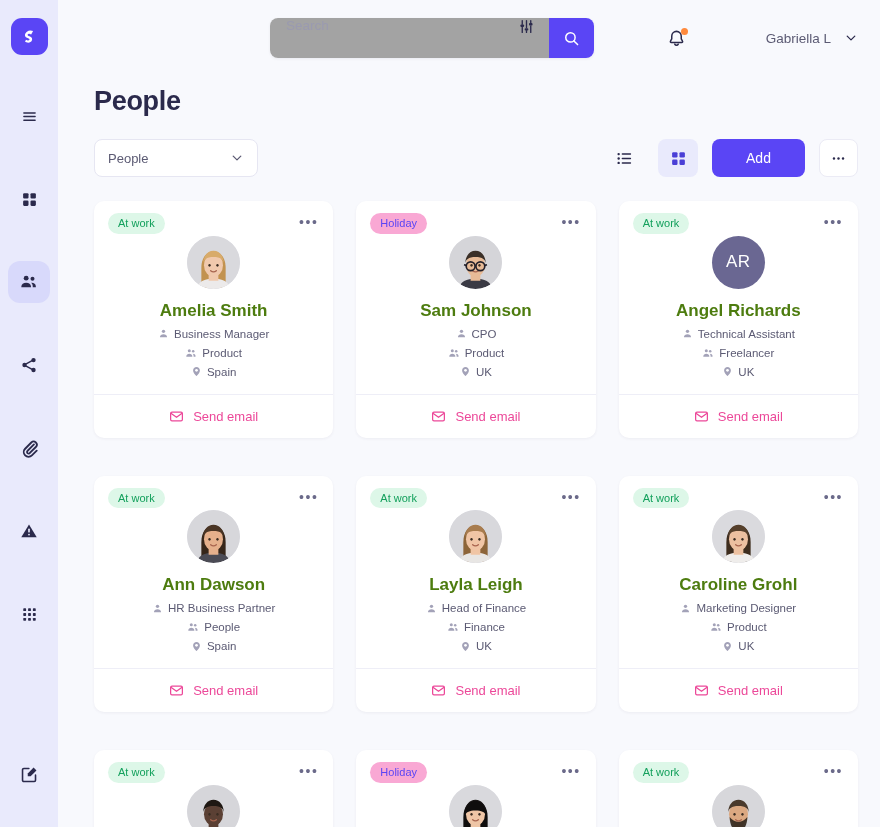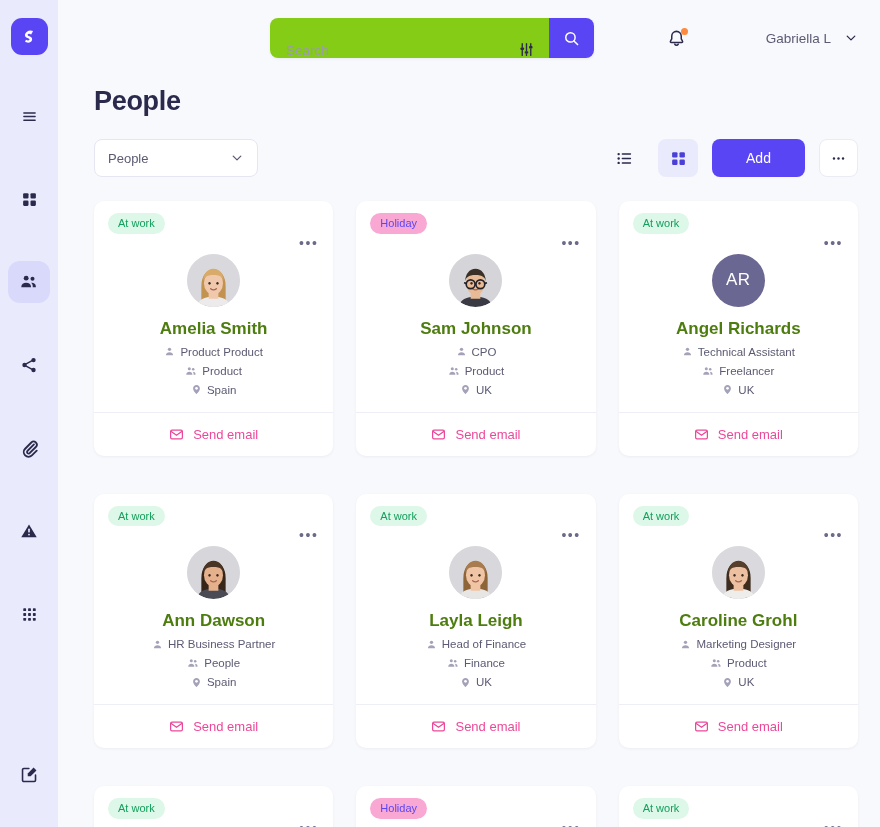--- a/index.html
+++ b/index.html
@@ -68,22 +68,22 @@
     width: 324px;
     height: 40px;
     border-radius: 8px;
     overflow: hidden;
     box-shadow: 0 1px 3px rgba(43,42,76,0.07);
     background: #fff;
   }
   .search-input-box {
     flex: 1 1 auto;
     display: flex;
-    align-items: flex-end;
-    background: #84cc16;
+    align-items: flex-start;
+    background: #a3a3a3;
     padding: 0 6px 0 16px;
     gap: 24px;
   }
   .search-input {
     flex: 1 1 auto;
     border: none;
     outline: none;
     font-size: 13.5px;
     font-family: "Liberation Sans", sans-serif;
     color: #2b2a4c;
@@ -174,21 +174,20 @@
     border-radius: 10px;
     box-shadow: 0 1px 3px rgba(43,42,76,0.06);
     overflow: hidden;
     display: flex;
     flex-direction: column;
   }
   .card-top {
     padding: 12px 14px 0 14px;
     display: flex;
     align-items: flex-start;
-    flex-direction: column;
   }
   .badge {
     font-size: 11px;
     padding: 4px 10px;
     border-radius: 11px;
     line-height: 1.15;
   }
   .badge.at-work { background: #ddf7e8; color: #13a05c; }
   .badge.holiday { background: #f9a8d4; color: #5a45f5; }
   .dots {
@@ -467,21 +466,21 @@
   </svg>
               </div>
       <div class="person-name">Amelia Smith</div>
       <div class="meta">
         <span class="mi">
                   <svg width="11" height="11" viewBox="0 0 24 24">
                     <circle cx="12" cy="7.2" r="3.6" fill="currentColor"></circle>
                     <path d="M4.2 20.4c0-4.3 3.5-6.6 7.8-6.6s7.8 2.3 7.8 6.6z" fill="currentColor"></path>
                   </svg>
                 </span>
-                <span>Product Product</span>
+                <span>Business Manager</span>
       </div>
       <div class="meta">
         <span class="mi">
                   <svg width="12" height="12" viewBox="0 0 24 24">
                     <circle cx="8.6" cy="7.6" r="3" fill="currentColor"></circle>
                     <circle cx="16.4" cy="8.4" r="2.5" fill="currentColor"></circle>
                     <path d="M2.6 18.4c0-3.2 2.7-5 6-5s6 1.8 6 5v1.2H2.6z" fill="currentColor"></path>
                     <path d="M15.6 13.4c2.9 0 5.4 1.6 5.4 4.3v1.9h-3.8v-1.8c0-1.8-.6-3.3-1.6-4.4z" fill="currentColor"></path>
                   </svg>
                 </span>

